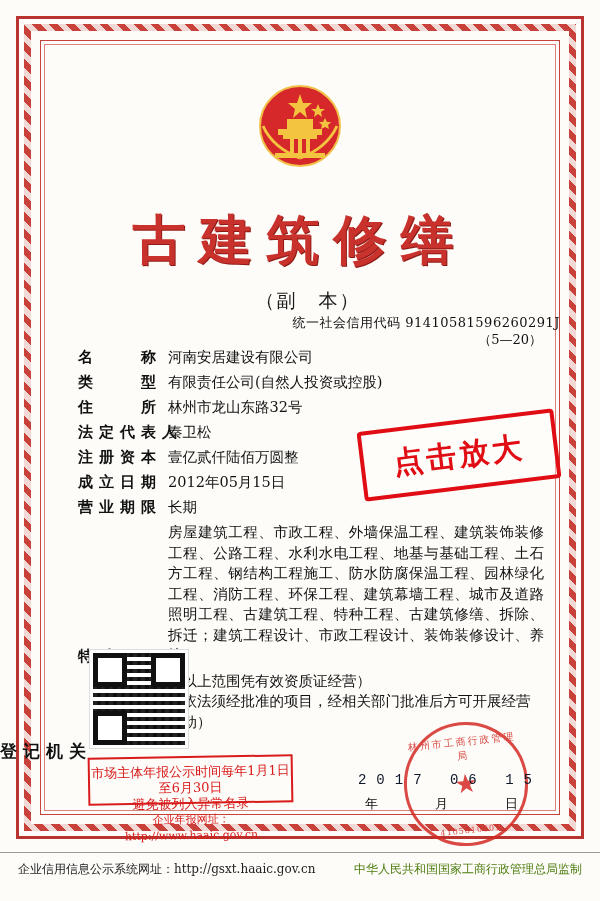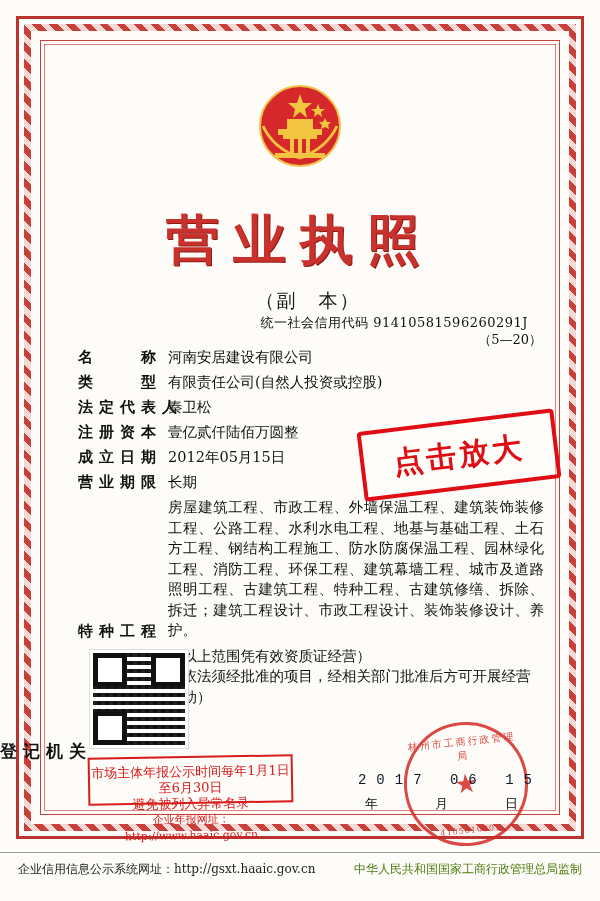--- a/index.html
+++ b/index.html
@@ -47,21 +47,21 @@
     text-shadow:1px 1px 0 #8d1a16;
   }
   .subtitle{
     position:absolute;left:0;right:0;top:288px;
     text-align:center;font-size:19px;color:#1a1a1a;
     font-family:"DejaVu Serif","Liberation Serif",serif;
     letter-spacing:2px;
     padding-left:16px;
   }
   .credit-code{
-    position:absolute;right:72px;top:314px;
+    position:absolute;right:40px;top:314px;
     font-size:13px;color:#111;letter-spacing:0.5px;
     font-family:"DejaVu Serif","Liberation Serif",serif;
   }
   .sheet-no{
     position:absolute;right:58px;top:331px;
     font-size:13px;color:#111;
     font-family:"DejaVu Serif","Liberation Serif",serif;
   }
   .fields{
     position:absolute;left:78px;top:347px;right:56px;
@@ -186,37 +186,41 @@
     <rect x="38" y="61" width="34" height="4" fill="#f3c43f"></rect>
     <rect x="42" y="45" width="26" height="10" fill="#f3c43f"></rect>
     <rect x="45" y="65" width="4" height="14" fill="#f3c43f"></rect>
     <rect x="53" y="65" width="4" height="14" fill="#f3c43f"></rect>
     <rect x="61" y="65" width="4" height="14" fill="#f3c43f"></rect>
     <rect x="30" y="79" width="50" height="5" fill="#f3c43f"></rect>
     <path d="M18 52 q10 22 37 32" fill="none" stroke="#f3c43f" stroke-width="3"></path>
     <path d="M92 52 q-10 22 -37 32" fill="none" stroke="#f3c43f" stroke-width="3"></path>
   </svg>
 
-  <div class="title">营业执照</div>
+  <div class="title">古建筑修缮</div>
   <div class="subtitle">（副　本）</div>
 
   <div class="credit-code">
     <span>统一社会信用代码</span>
     <span>91410581596260291J</span>
   </div>
   <div class="sheet-no">（5—20）</div>
 
   <div class="fields">
     <div class="row">
         <div class="lbl">名　　称</div>
         <div class="val">河南安居建设有限公司</div>
       </div>
     <div class="row">
         <div class="lbl">类　　型</div>
         <div class="val">有限责任公司(自然人投资或控股)</div>
+      </div>
+    <div class="row">
+        <div class="lbl">住　　所</div>
+        <div class="val">林州市龙山东路32号</div>
       </div>
     <div class="row">
         <div class="lbl">法定代表人</div>
         <div class="val">秦卫松</div>
       </div>
     <div class="row">
         <div class="lbl">注册资本</div>
         <div class="val">壹亿贰仟陆佰万圆整</div>
       </div>
     <div class="row">

